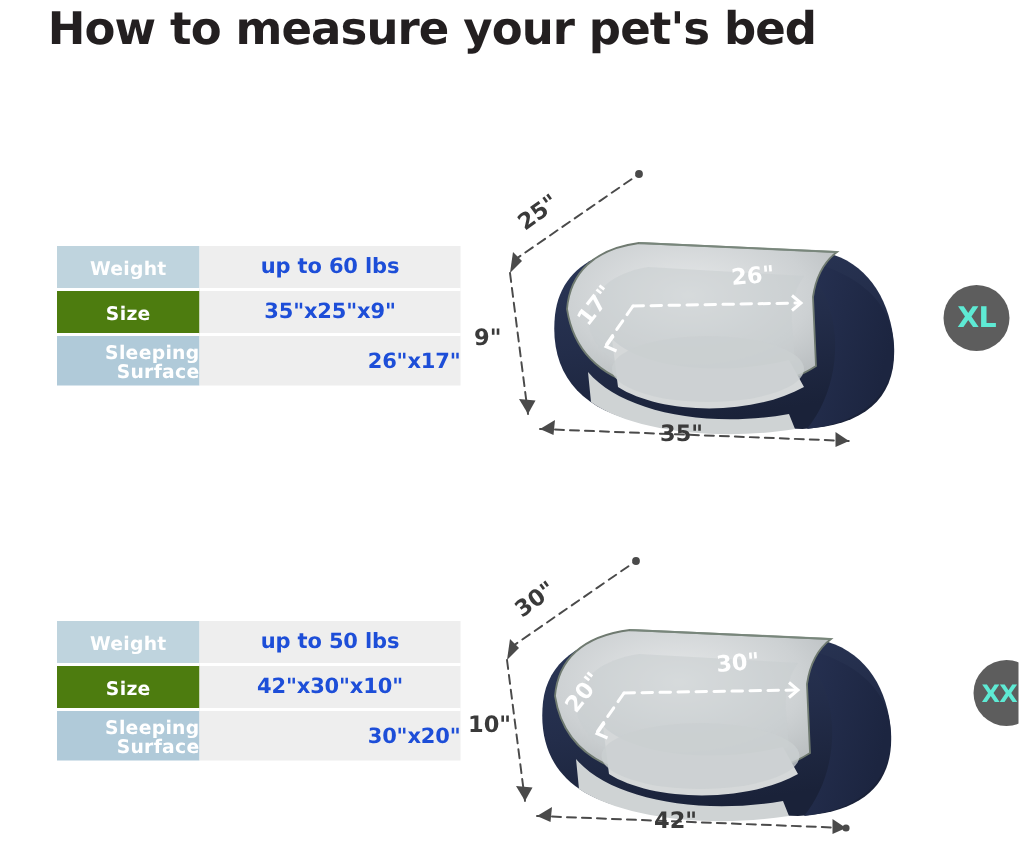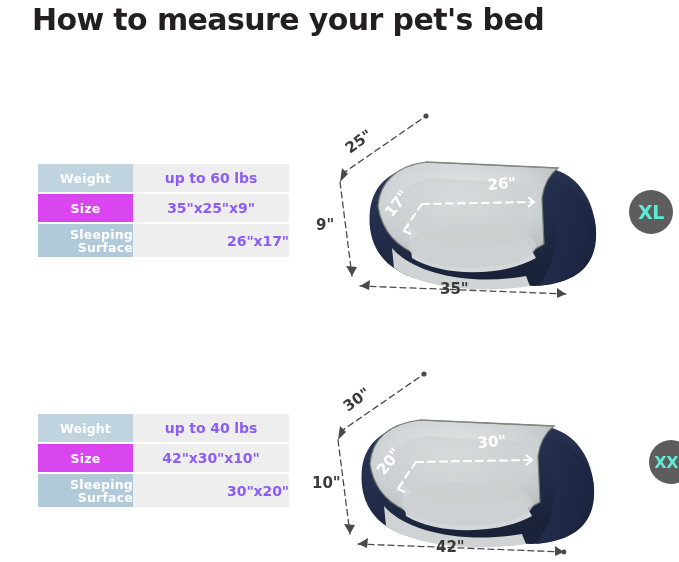--- a/index.html
+++ b/index.html
@@ -54,29 +54,29 @@
     width: 95px;
     text-align: center;
     color: #ffffff;
     font-weight: bold;
     font-size: 12.5px;
     line-height: 13px;
     background: #b3cbd9;
     letter-spacing: 0.2px;
   }
   .spec-label.tone-a { background: #bfd4de; }
-  .spec-label.tone-b { background: #d946ef; }
+  .spec-label.tone-b { background: #4d7c0f; }
   .spec-label.tone-c { background: #b0cad9; }
   .spec-label .l2 { display: block; }
 
   .spec-value {
-    width: 156px;
+    width: 174px;
     text-align: center;
     background: #eeeeee;
-    color: #8b5cf6;
+    color: #1d4ed8;
     font-weight: bold;
     font-size: 14px;
     letter-spacing: -0.1px;
   }
   .spec-row-tall td { height: 33px; }
 
   
   .size-badge {
     position: absolute;
     width: 44px;
@@ -138,21 +138,21 @@
       </td>
       <td class="spec-value">26"x17"</td>
     </tr>
   </tbody>
 </table>
 
 <table class="spec-table xxl-table">
   <tbody>
     <tr>
       <td class="spec-label tone-a">Weight</td>
-      <td class="spec-value">up to 40 lbs</td>
+      <td class="spec-value">up to 50 lbs</td>
     </tr>
     <tr>
       <td class="spec-label tone-b">Size</td>
       <td class="spec-value">42"x30"x10"</td>
     </tr>
     <tr class="spec-row-tall">
       <td class="spec-label tone-c">
         <span class="l2">Sleeping</span>
         <span class="l2">Surface</span>
       </td>

